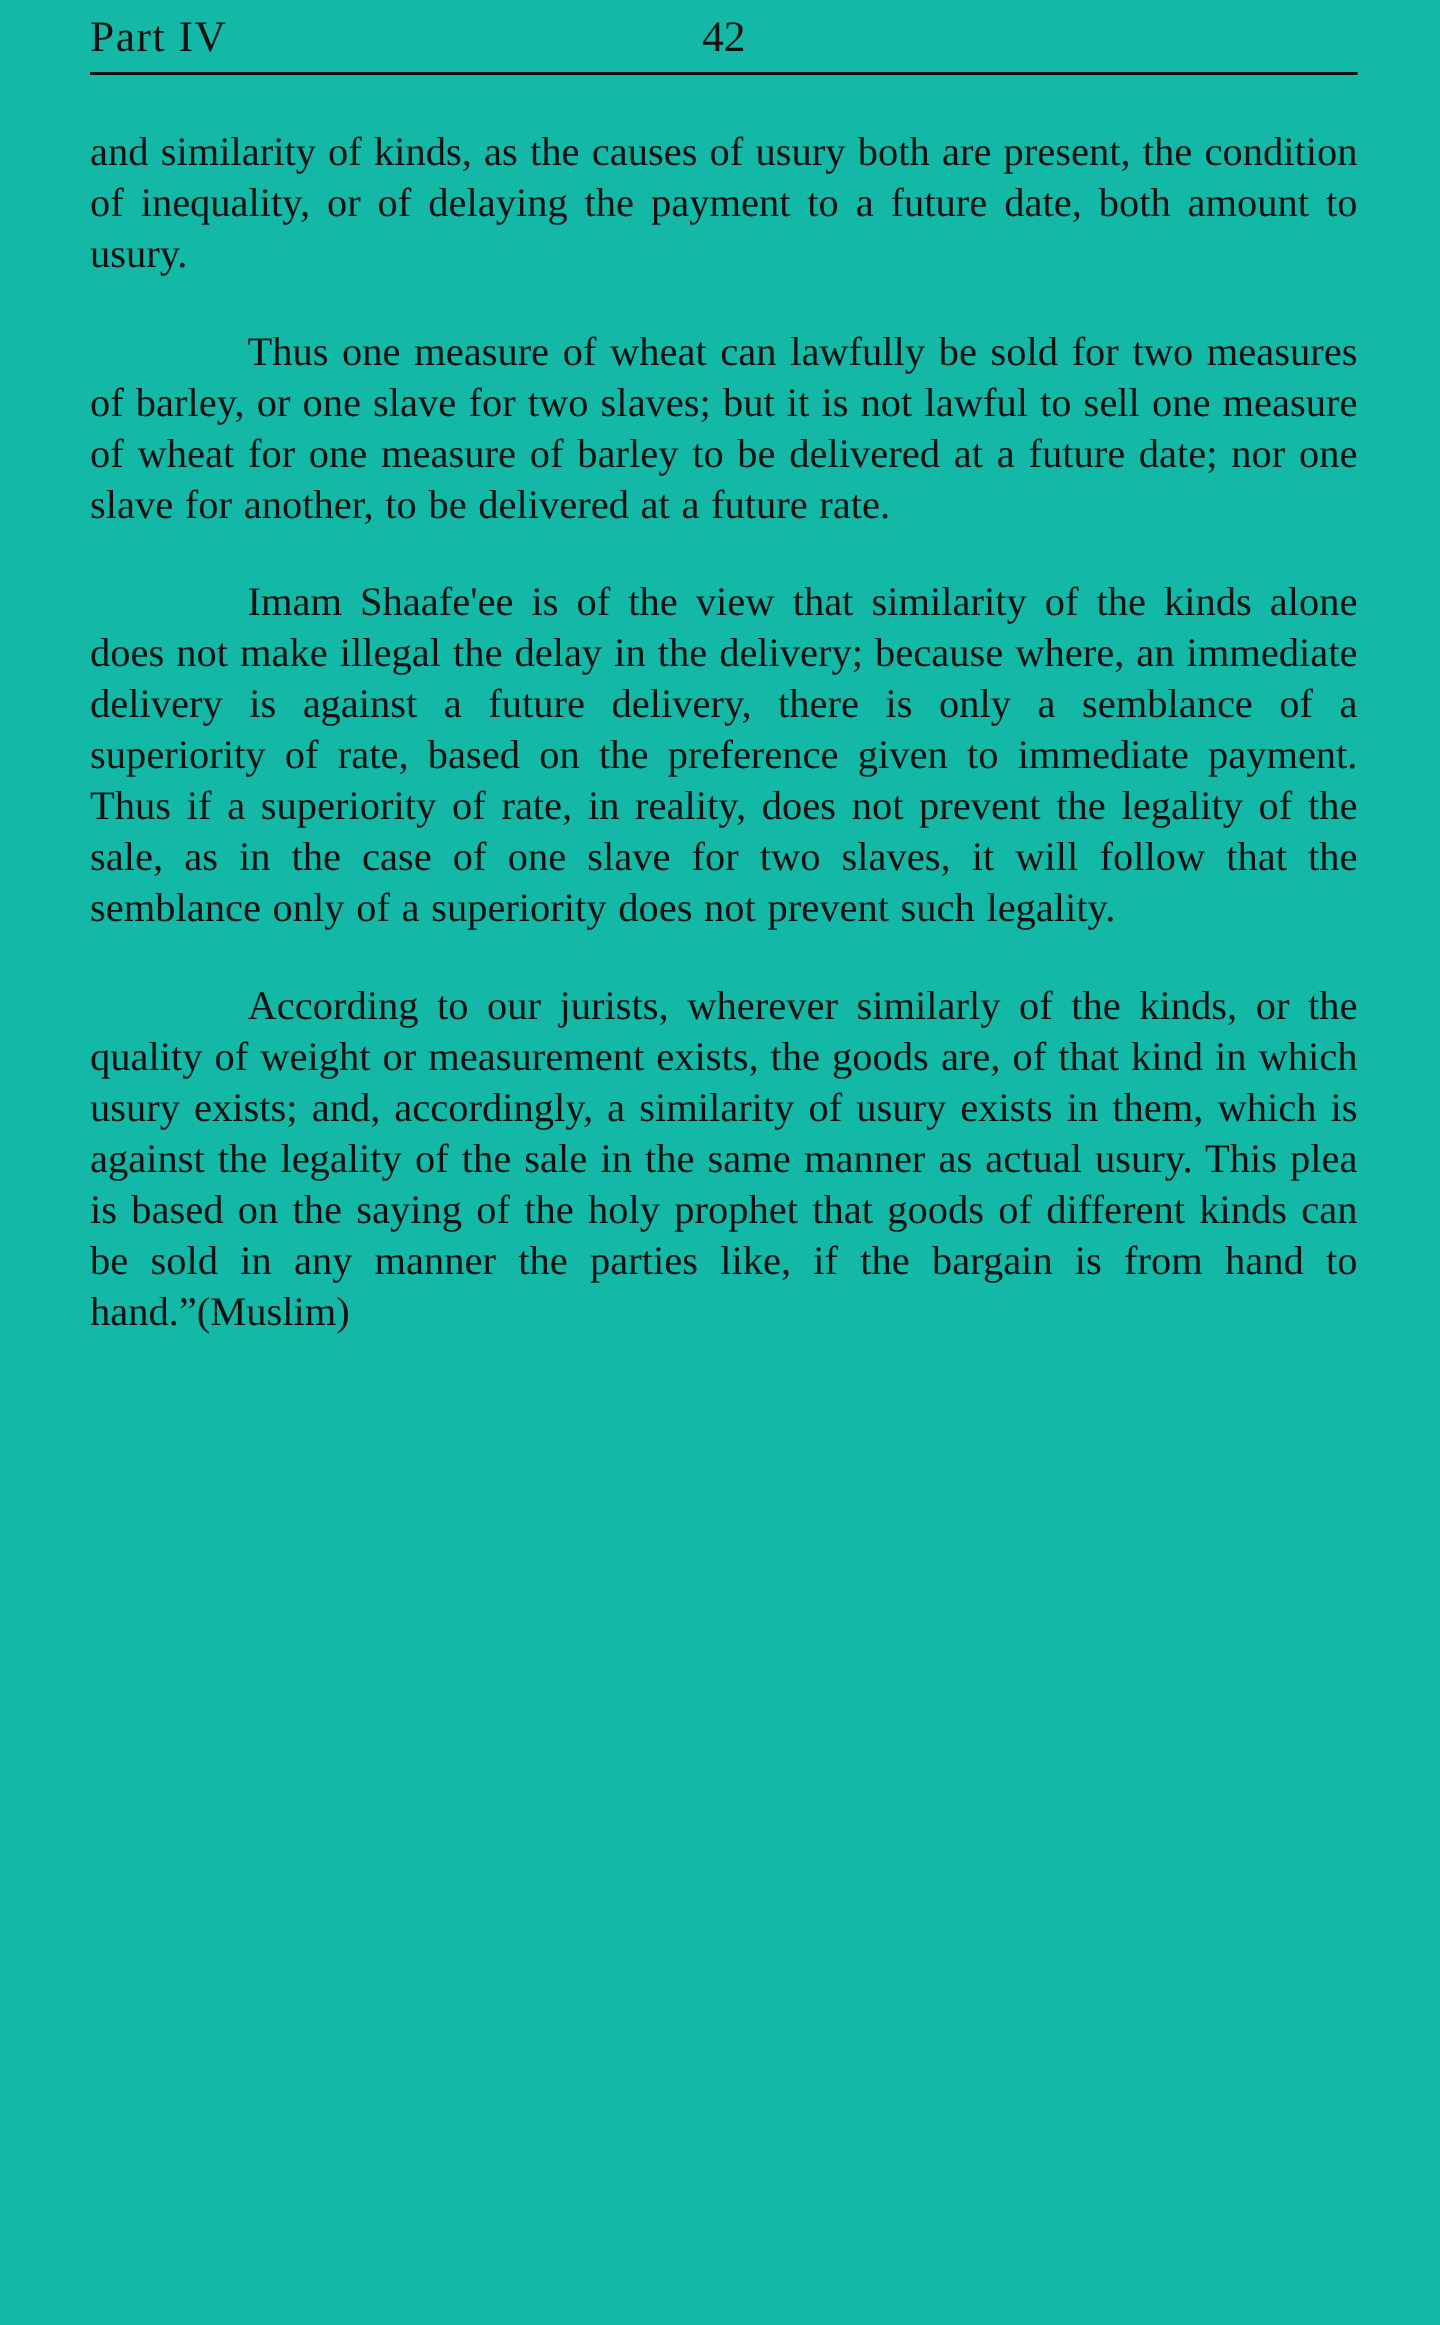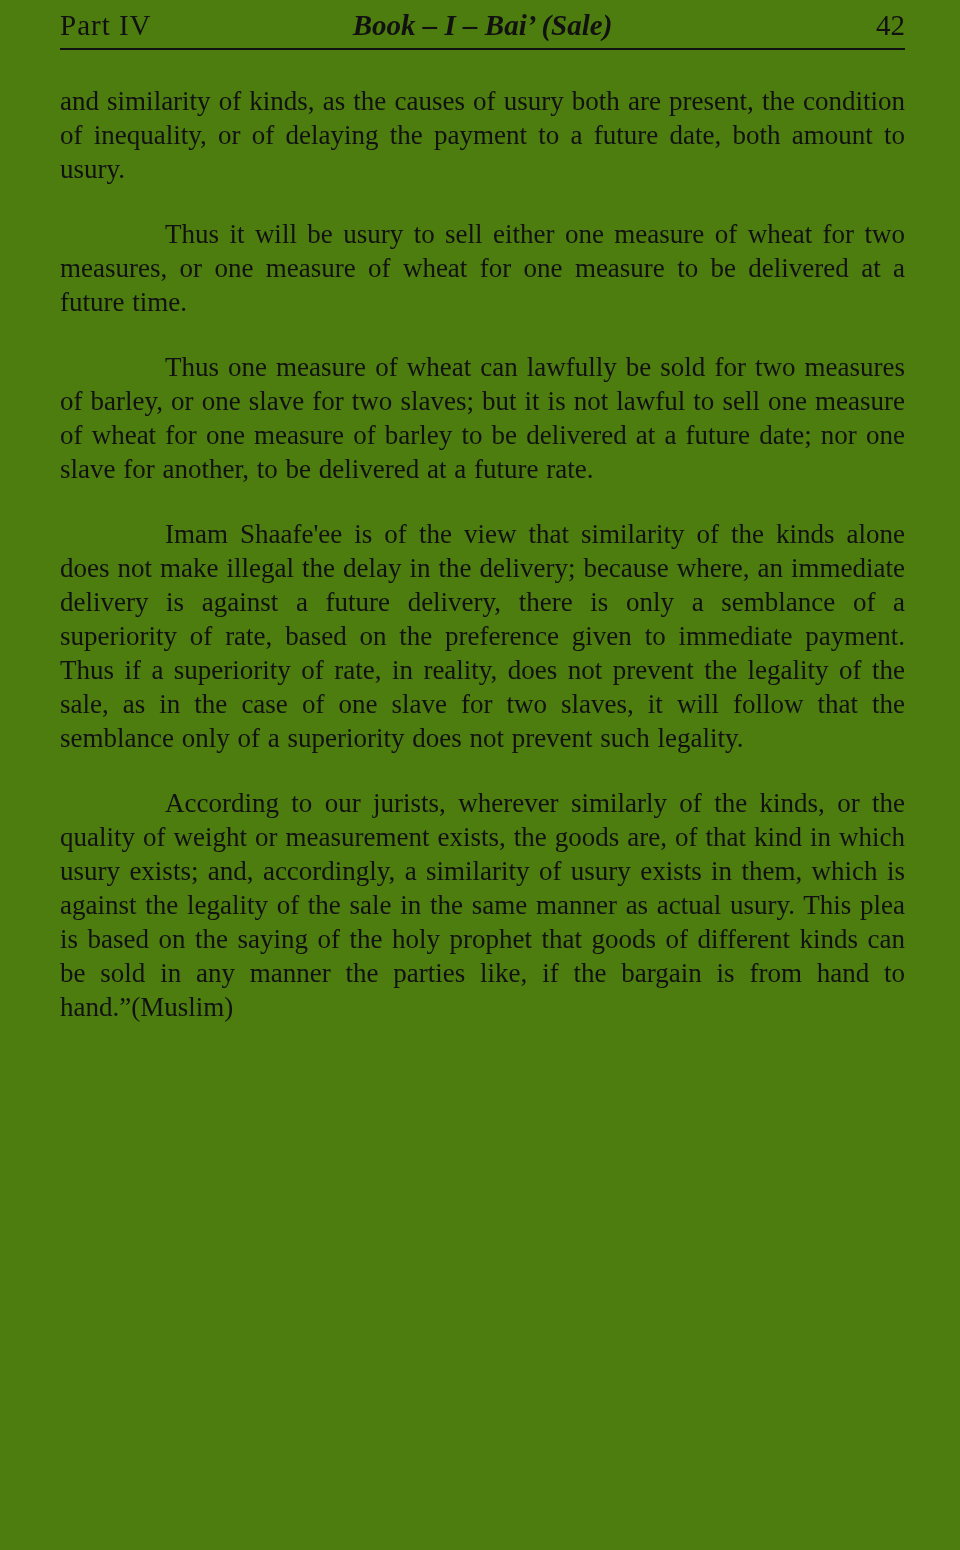--- a/index.html
+++ b/index.html
@@ -4,21 +4,21 @@
 <style>
   html, body {
     margin: 0;
     padding: 0;
     background: #ffffff;
   }
   .page {
     position: relative;
     width: 960px;
     height: 1550px;
-    background: #4d7c0f;
+    background: #14b8a6;
     color: #111111;
     font-family: "Liberation Serif", "DejaVu Serif", serif;
     box-sizing: border-box;
     padding: 10px 55px 0 60px;
     overflow: hidden;
   }
   .page-header {
     display: grid;
     grid-template-columns: 1fr auto 1fr;
     align-items: baseline;
@@ -57,27 +57,25 @@
     text-indent: 0;
   }
 </style>
 </head>
 <body>
 
 <div class="page">
 
   <header class="page-header">
     <span class="part">Part  IV</span>
-    <span class="title">Book – I – Bai’  (Sale)</span>
     <span class="page-number">42</span>
   </header>
 
   <div class="rule"></div>
 
   <main class="body-text">
     <p class="para no-indent">and similarity of kinds, as the causes of usury both are present, the condition of inequality, or of delaying the payment to a future date, both amount to usury.</p>
-    <p class="para">Thus it will be usury to sell either one measure of wheat for two measures, or one measure of wheat for one measure to be delivered at a future time.</p>
     <p class="para">Thus one measure of wheat can lawfully be sold for two measures of barley, or one slave for two slaves; but it is not lawful to sell one measure of wheat for one measure of barley to be delivered at a future date; nor one slave for another, to be delivered at a future rate.</p>
     <p class="para">Imam Shaafe'ee is of the view that similarity of the kinds alone does not make illegal the delay in the delivery; because where, an immediate delivery is against a future delivery, there is only a semblance of a superiority of rate, based on the preference given to immediate payment. Thus if a superiority of rate, in reality, does not prevent the legality of the sale, as in the case of one slave for two slaves, it will follow that the semblance only of a superiority does not prevent such legality.</p>
     <p class="para">According to our jurists, wherever similarly of the kinds, or the quality of weight or measurement exists, the goods are, of that kind in which usury exists; and, accordingly, a similarity of usury exists in them, which is against the legality of the sale in the same manner as actual usury. This plea is based on the saying of the holy prophet  that goods of different kinds can be sold in any manner the parties like, if the bargain is from hand to hand.”(Muslim)</p>
   </main>
 
 </div>
 
 </body></html>

